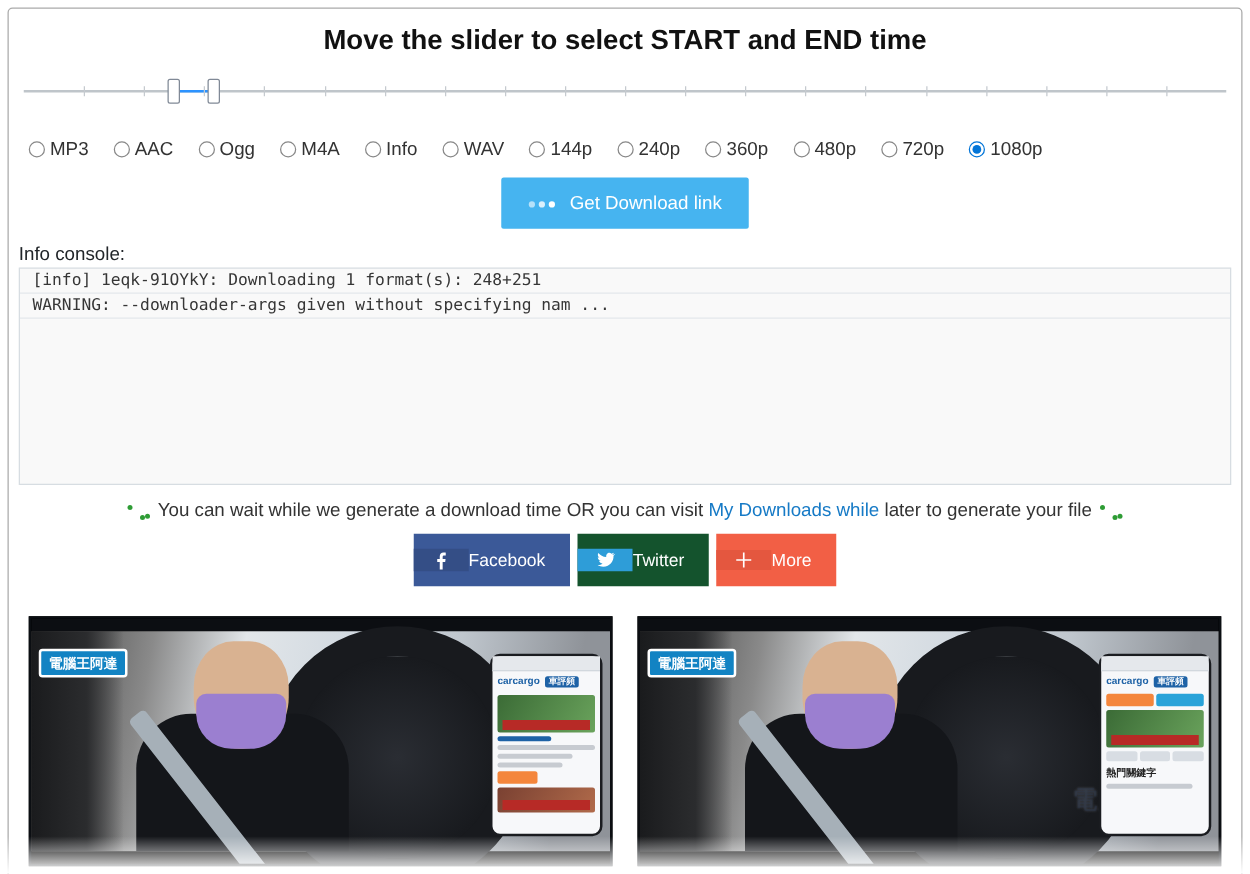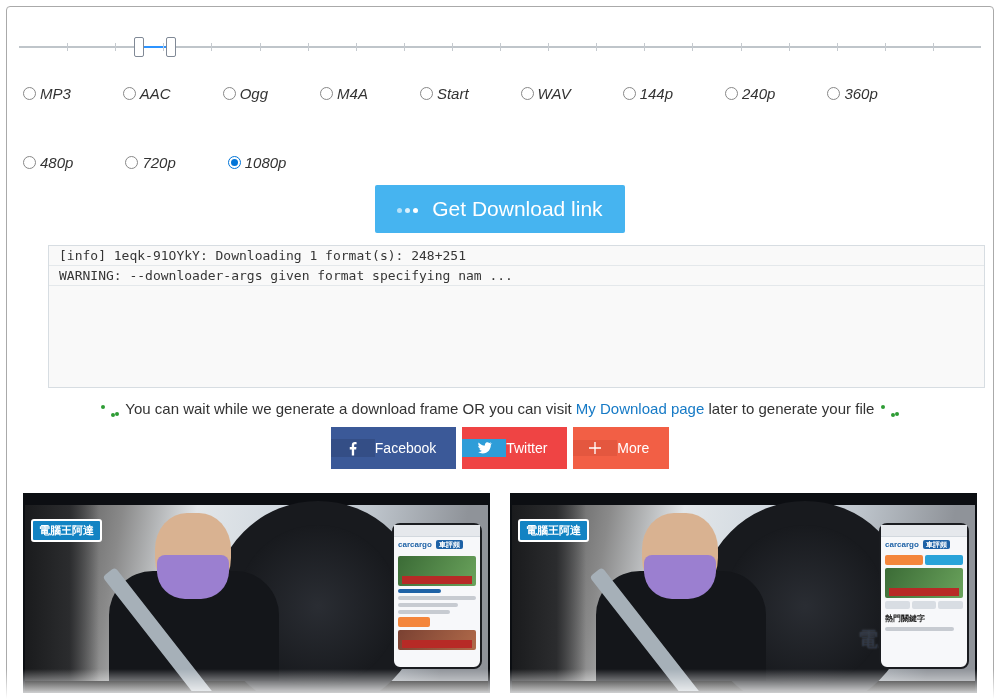--- a/index.html
+++ b/index.html
@@ -61,24 +61,23 @@
     top: 50%;
     width: 1px;
     height: 8px;
     background: #c5cacf;
     transform: translateY(-50%);
   }
 
   
   .formats {
     display: flex;
-    gap: 52px;
+    gap: 20px;
     padding: 4px 8px 14px 8px;
     flex-wrap: wrap;
-    font-style: italic;
   }
   .formats label {
     display: inline-flex;
     align-items: center;
     cursor: pointer;
     color: #333;
     font-size: 15px;
   }
   .formats .radio {
     width: 13px;
@@ -101,21 +100,21 @@
     background: #0275d8;
   }
 
   
   .btn-row { text-align: center; margin-bottom: 12px; }
   .get-link-btn {
     background: #46b4f0;
     color: #fff;
     border: none;
     padding: 12px 22px;
-    font-size: 21px;
+    font-size: 15px;
     border-radius: 2px;
     cursor: pointer;
     text-align: center;
   }
   .get-link-btn .dots {
     display: inline-flex;
     gap: 3px;
     margin-right: 8px;
     vertical-align: middle;
   }
@@ -124,23 +123,22 @@
     background: rgba(255,255,255,.6);
   }
   .get-link-btn .dots i:nth-child(2){ background: rgba(255,255,255,.8); }
   .get-link-btn .dots i:nth-child(3){ background: #fff; }
 
   
   .console-label { font-size: 15px; margin: 4px 0 2px 0; }
   .console {
     border: 1px solid #d7dde2;
     background: #f9f9f9;
-    height: 143px;
+    height: 174px;
     overflow: hidden;
-    margin-left: 33px;
   }
   .console-line {
     font-family: "SFMono-Regular", Menlo, Consolas, monospace;
     font-size: 13px;
     color: #363636;
     padding: 2px 10px;
     border-bottom: 1px solid #e4e8eb;
     white-space: nowrap;
     overflow: hidden;
     text-overflow: clip;
@@ -193,21 +191,21 @@
   }
   .sbtn .icon-cell {
     width: 44px;
     display: inline-flex;
     align-items: center;
     justify-content: center;
   }
   .sbtn .label-cell { padding-right: 20px; }
   .sbtn.fb   { background: #3b5998; }
   .sbtn.fb .icon-cell { background: #344e86; }
-  .sbtn.tw   { background: #ef4444; }
+  .sbtn.tw   { background: #14532d; }
   .sbtn.tw .icon-cell { background: #2e9dd8; }
   .sbtn.more { background: #f25f45; }
   .sbtn.more .icon-cell { background: #e4573f; }
   .sbtn svg { fill: #fff; }
 
   
   .frames { display: flex; gap: 20px; padding: 24px 8px 8px 8px; }
   .frame-col { flex: 1; }
   .frame-caption {
     text-align: center;
@@ -368,20 +366,21 @@
     left: 0; right: 0; bottom: 0; height: 30px;
     background: linear-gradient(to bottom, rgba(255,255,255,0), rgba(255,255,255,1));
     pointer-events: none;
   }
 </style>
 </head>
 <body>
 
 <div class="container">
 
+  <div class="title">Move the slider to select START and END time</div>
 
   <div class="slider-track">
     <div class="slider-rail"></div>
     <div class="slider-selection" id="sel" style="left: 12.5%; width: 3.3%;"></div>
     <div class="slider-handle" id="h1" style="left: 12.5%;"></div>
     <div class="slider-handle" id="h2" style="left: 15.8%;"></div>
     <div id="ticks">
         <div class="slider-tick" style="left: 5%;"></div>
         <div class="slider-tick" style="left: 10%;"></div>
         <div class="slider-tick" style="left: 15%;"></div>
@@ -416,21 +415,21 @@
       <label>
         <span class="radio"></span>
         <span>Ogg</span>
       </label>
       <label>
         <span class="radio"></span>
         <span>M4A</span>
       </label>
       <label>
         <span class="radio"></span>
-        <span>Start</span>
+        <span>Info</span>
       </label>
       <label>
         <span class="radio"></span>
         <span>WAV</span>
       </label>
       <label>
         <span class="radio"></span>
         <span>144p</span>
       </label>
       <label>
@@ -459,29 +458,30 @@
     <button class="get-link-btn">
       <span class="dots">
           <i></i>
           <i></i>
           <i></i>
         </span>
       <span>Get Download link</span>
     </button>
   </div>
 
+  <div class="console-label">Info console:</div>
   <div class="console" id="console">
       <div class="console-line">[info] 1eqk-91OYkY: Downloading 1 format(s): 248+251</div>
-      <div class="console-line">WARNING: --downloader-args given format specifying nam ...</div>
+      <div class="console-line">WARNING: --downloader-args given without specifying nam ...</div>
     </div>
 
   <div class="wait-line">
     <span class="sparkle"><i></i></span>
-    <span>You can wait while we generate a download frame OR you can visit </span>
-    <a href="#">My Download page</a>
+    <span>You can wait while we generate a download time OR you can visit </span>
+    <a href="#">My Downloads while</a>
     <span> later to generate your file</span>
     <span class="sparkle"><i></i></span>
   </div>
 
   <div class="share-row">
     <span class="sbtn fb">
       <span class="icon-cell">
         <svg width="18" height="18" viewBox="0 0 24 24">
             <path d="M13.5 22v-8h2.7l.4-3.2h-3.1V8.7c0-.9.3-1.6 1.7-1.6h1.6V4.2c-.3 0-1.3-.1-2.4-.1-2.4 0-4 1.5-4 4.2v2.5H7.7V14h2.7v8h3.1z"></path>
           </svg>

